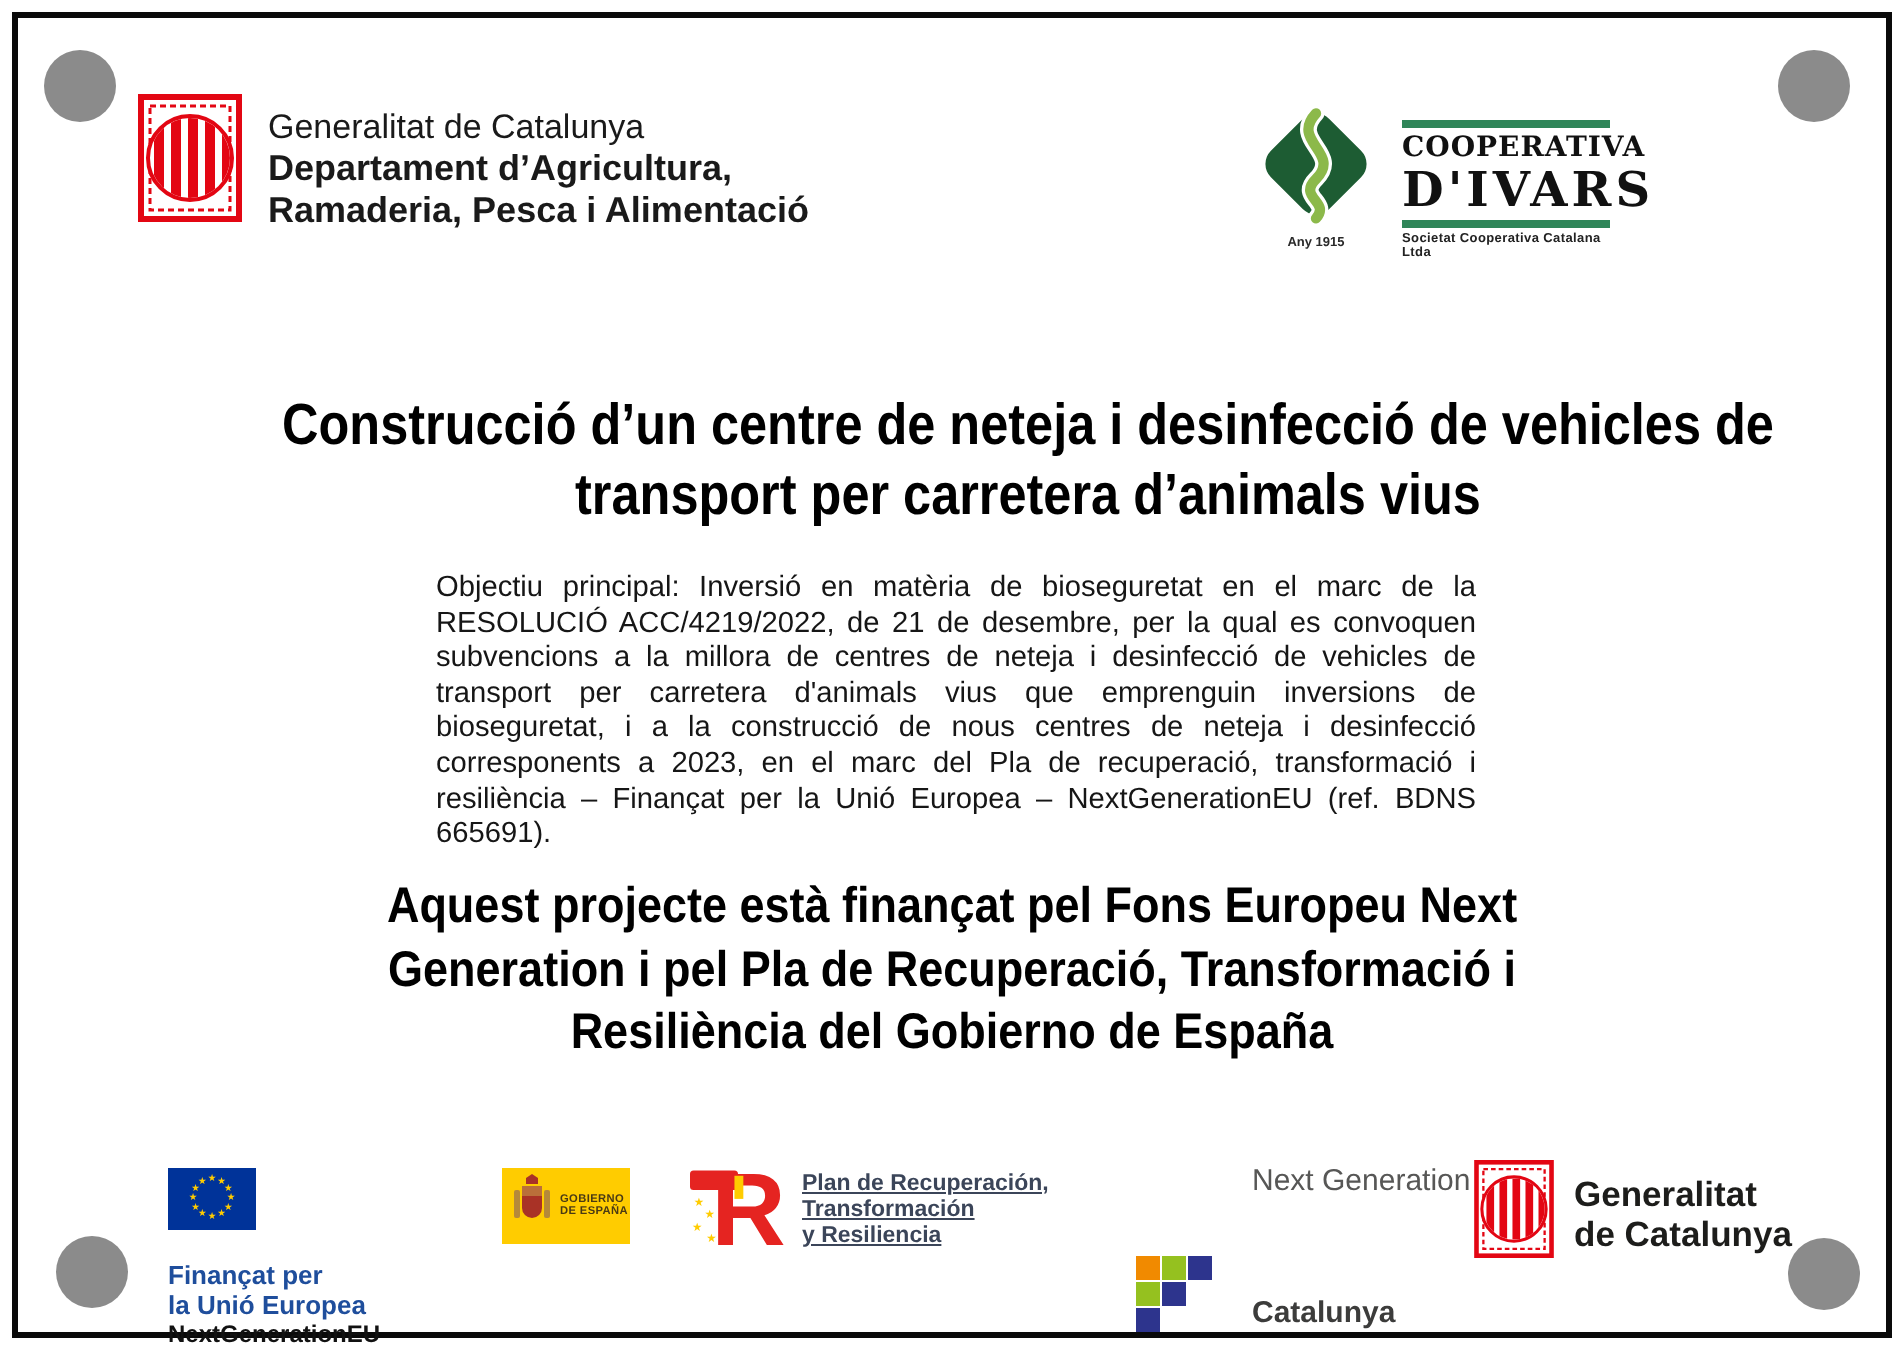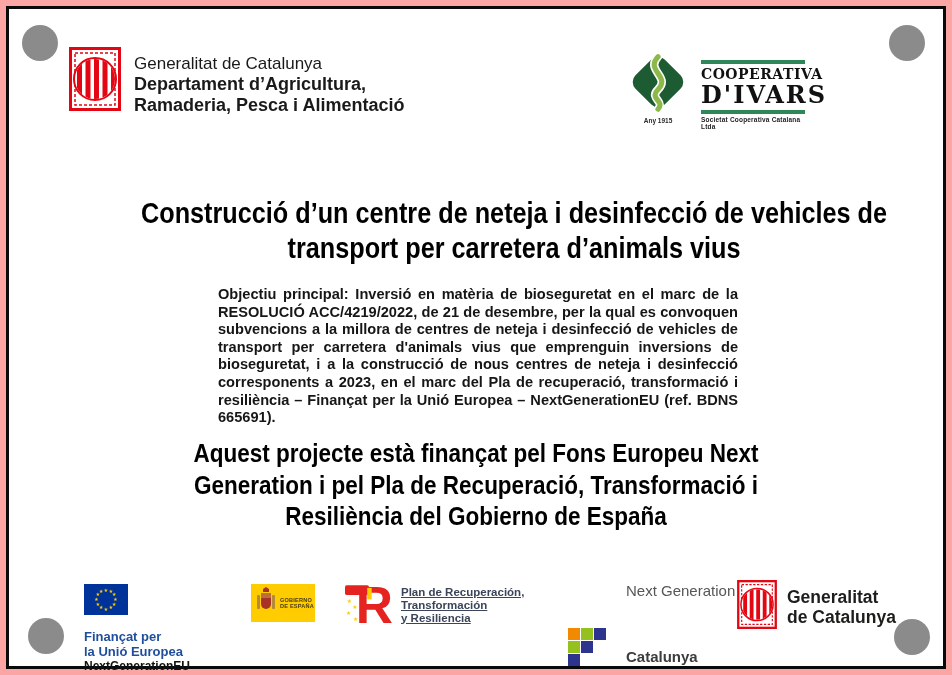--- a/index.html
+++ b/index.html
@@ -1,17 +1,17 @@
 <!DOCTYPE html>
 <html><head>
 <meta charset="utf-8">
 <style>
   html,body{margin:0;padding:0;}
   body{font-family:"Liberation Sans",sans-serif;background:#4c4c4c;}
-  .frame{position:relative;width:952px;height:675px;background:#fca5a5;overflow:hidden;}
+  .frame{position:relative;width:952px;height:675px;background:#ffffff;overflow:hidden;}
   .plaque{position:absolute;left:6px;top:6px;right:6px;bottom:6px;background:#ffffff;border:3px solid #0a0a0a;}
   .screw{position:absolute;width:36px;height:36px;border-radius:50%;background:#8b8b8b;}
   .screw.tl{left:22px;top:25px;}
   .screw.tr{left:889px;top:25px;}
   .screw.bl{left:28px;top:618px;}
   .screw.br{left:894px;top:619px;}
 
   
   .hdr-gencat{position:absolute;left:69px;top:47px;display:flex;gap:13px;align-items:flex-start;}
   .hdr-gencat .txt{padding-top:6px;color:#1a1a1a;}
@@ -27,21 +27,21 @@
   .coop-name{font-family:"DejaVu Serif",serif;font-weight:700;font-size:14px;letter-spacing:.5px;color:#111;margin-top:2px;}
   .coop-name2{font-family:"DejaVu Serif",serif;font-weight:700;font-size:24px;letter-spacing:2px;color:#111;line-height:26px;}
   .coop-bar2{height:4px;background:#2f8659;margin-top:2px;}
   .coop-cap{font-size:6.5px;font-weight:700;color:#222;margin-top:2px;letter-spacing:.2px;}
 
   
   .title{position:absolute;left:0;top:196px;width:100%;text-align:center;color:#000;margin-left:38px;}
   .title div{font-size:29px;font-weight:700;line-height:35px;transform:scaleX(.87);transform-origin:center;white-space:nowrap;}
 
   
-  .objective{position:absolute;left:218px;top:286px;width:520px;font-size:14.6px;line-height:17.6px;text-align:justify;color:#161616;font-weight:bold;}
+  .objective{position:absolute;left:218px;top:286px;width:520px;font-size:14.6px;line-height:17.6px;text-align:justify;color:#161616;}
 
   
   .funding{position:absolute;left:0;top:438px;width:100%;text-align:center;color:#000;}
   .funding div{font-size:25px;font-weight:700;line-height:31.5px;transform:scaleX(.9);transform-origin:center;white-space:nowrap;}
 
   
   .footer{position:absolute;left:0;top:576px;width:100%;height:60px;}
   .logo-eu{position:absolute;left:84px;top:8px;display:flex;gap:10px;align-items:flex-start;flex-direction:column;}
   .eu-txt .b1{font-size:13px;font-weight:700;color:#1f4e9c;line-height:15px;}
   .eu-txt .b3{font-size:12px;font-weight:700;color:#111;line-height:14px;}

